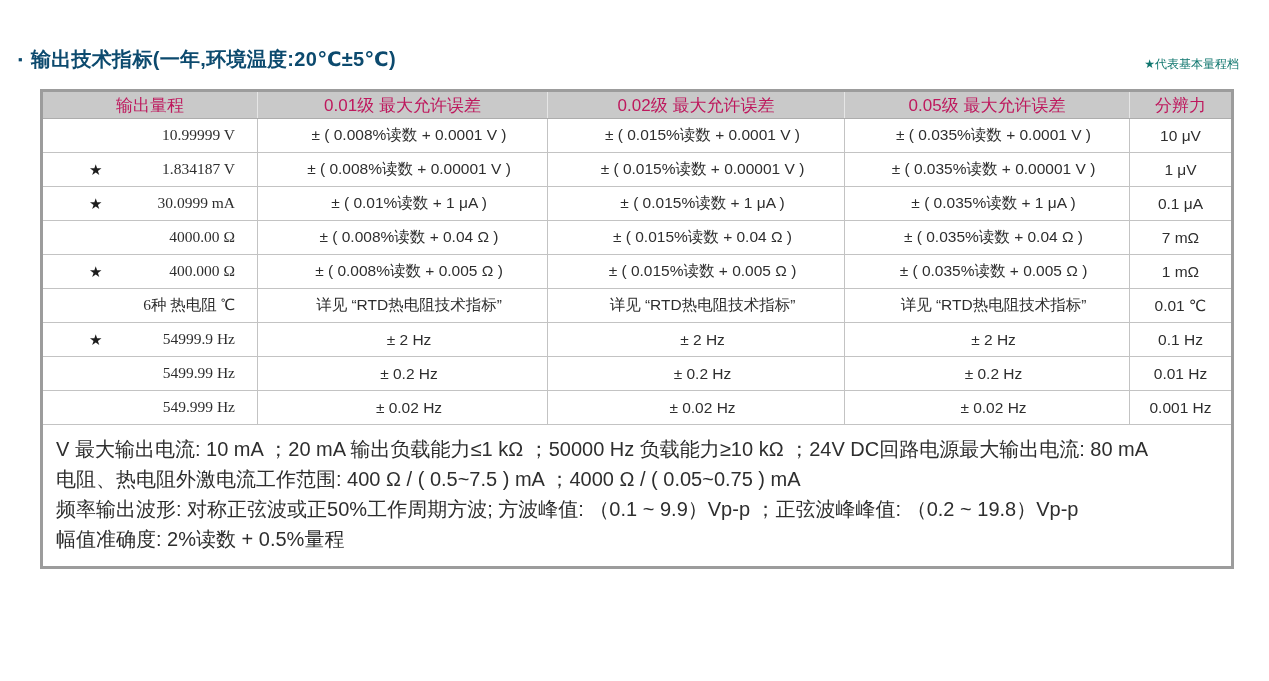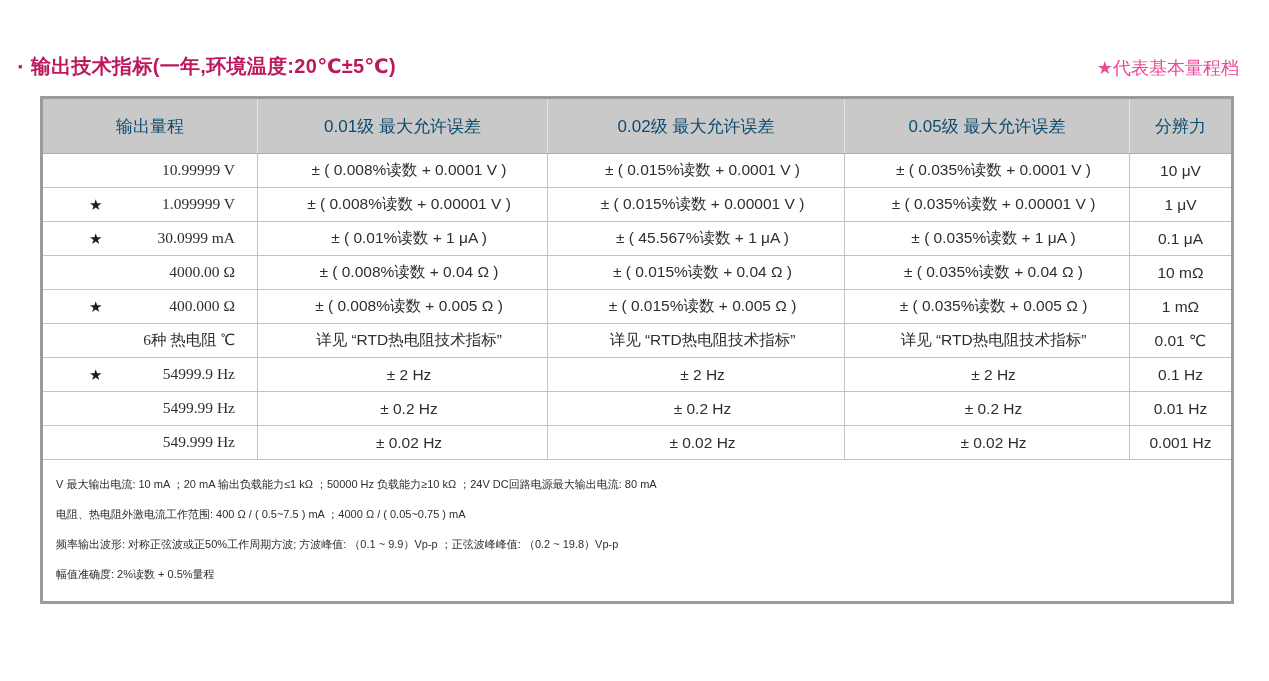--- a/index.html
+++ b/index.html
@@ -12,47 +12,47 @@
   }
   .header-bar {
     display: flex;
     justify-content: space-between;
     align-items: flex-end;
     padding: 12px 30px 0 18px;
   }
   .page-title {
     font-size: 20px;
     font-weight: bold;
-    color: #be185d;
+    color: #0c4a6e;
     letter-spacing: 0.3px;
   }
   .bullet {
     font-size: 13px;
     margin-right: 8px;
     position: relative;
     top: -2px;
   }
   .legend {
-    font-size: 18px;
-    color: #ec4899;
+    font-size: 12px;
+    color: #0f766e;
     margin-top: 44px;
   }
   .table-wrap { margin: 16px 38px 0 40px; }
   table.spec {
     width: 1191px;
     border-collapse: collapse;
     border: 3px solid #9c9c9c;
     table-layout: fixed;
   }
   th {
     background: #c9c9c9;
-    height: 56px;
+    height: 28px;
     font-size: 17px;
     font-weight: normal;
-    color: #0c4a6e;
+    color: #be185d;
     border: 1px solid #e6e6e6;
     border-bottom: 1px solid #adadad;
     text-align: center;
     vertical-align: middle;
   }
   td {
     border: 1px solid #c3c3c3;
     font-size: 15.5px;
     height: 34px;
     vertical-align: middle;
@@ -65,21 +65,21 @@
     left: 46px; top: 50%;
     transform: translateY(-50%);
     font-size: 15px;
     color: #1d1d1d;
   }
   .c-range .val { white-space: pre-line; line-height: 1.45; font-family: Liberation Serif, serif; }
   .c-err { text-align: center; padding-left: 13px; }
   .c-res { text-align: center; }
   .notes-cell { padding: 9px 14px 12px 13px; vertical-align: top; }
   .note-line {
-    font-size: 11px;
+    font-size: 20px;
     line-height: 30px;
     text-align: left;
     color: #2e2e2e;
   }
 </style>
 </head>
 <body>
 
 <div class="header-bar">
   <div class="page-title">
@@ -108,39 +108,39 @@
     </thead>
     <tbody>
       <tr>
         <td class="c-range"><span class="star"></span><span class="val">10.99999 V</span></td>
         <td class="c-err">± ( 0.008%读数 + 0.0001 V )</td>
         <td class="c-err">± ( 0.015%读数 + 0.0001 V )</td>
         <td class="c-err">± ( 0.035%读数 + 0.0001 V )</td>
         <td class="c-res">10 μV</td>
       </tr>
       <tr>
-        <td class="c-range"><span class="star">★</span><span class="val">1.099999 V</span></td>
+        <td class="c-range"><span class="star">★</span><span class="val">1.834187 V</span></td>
         <td class="c-err">± ( 0.008%读数 + 0.00001 V )</td>
         <td class="c-err">± ( 0.015%读数 + 0.00001 V )</td>
         <td class="c-err">± ( 0.035%读数 + 0.00001 V )</td>
         <td class="c-res">1 μV</td>
       </tr>
       <tr>
         <td class="c-range"><span class="star">★</span><span class="val">30.0999 mA</span></td>
         <td class="c-err">± ( 0.01%读数 + 1 μA )</td>
-        <td class="c-err">± ( 45.567%读数 + 1 μA )</td>
+        <td class="c-err">± ( 0.015%读数 + 1 μA )</td>
         <td class="c-err">± ( 0.035%读数 + 1 μA )</td>
         <td class="c-res">0.1 μA</td>
       </tr>
       <tr>
         <td class="c-range"><span class="star"></span><span class="val">4000.00 Ω</span></td>
         <td class="c-err">± ( 0.008%读数 + 0.04 Ω )</td>
         <td class="c-err">± ( 0.015%读数 + 0.04 Ω )</td>
         <td class="c-err">± ( 0.035%读数 + 0.04 Ω )</td>
-        <td class="c-res">10 mΩ</td>
+        <td class="c-res">7 mΩ</td>
       </tr>
       <tr>
         <td class="c-range"><span class="star">★</span><span class="val">400.000 Ω</span></td>
         <td class="c-err">± ( 0.008%读数 + 0.005 Ω )</td>
         <td class="c-err">± ( 0.015%读数 + 0.005 Ω )</td>
         <td class="c-err">± ( 0.035%读数 + 0.005 Ω )</td>
         <td class="c-res">1 mΩ</td>
       </tr>
       <tr>
         <td class="c-range"><span class="star"></span><span class="val">6种 热电阻 ℃</span></td>

